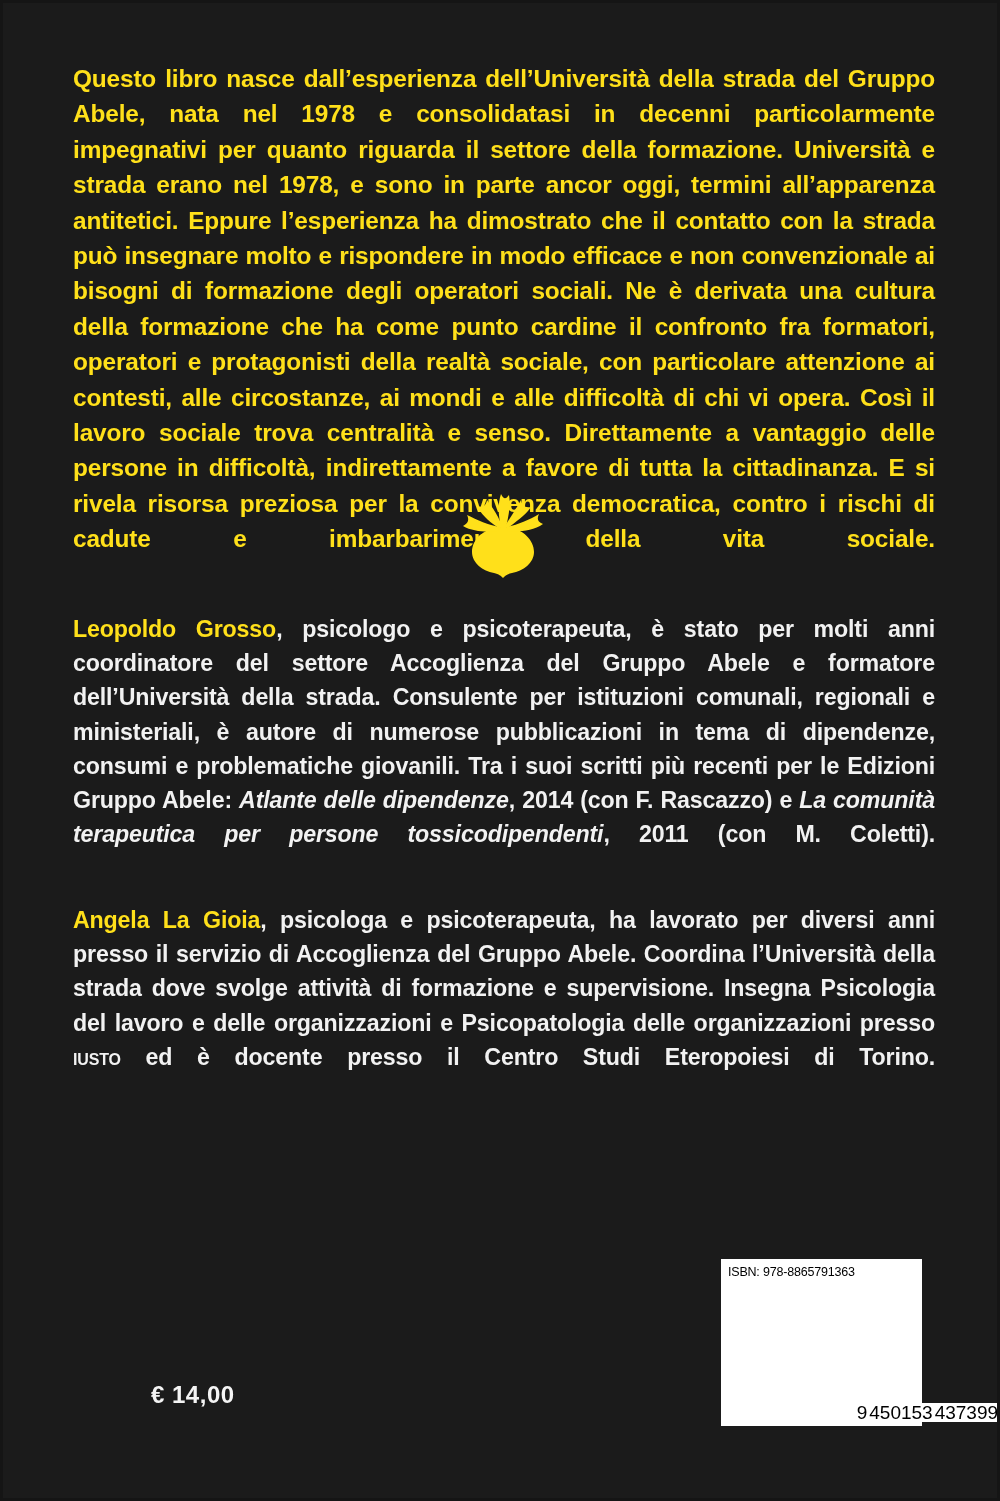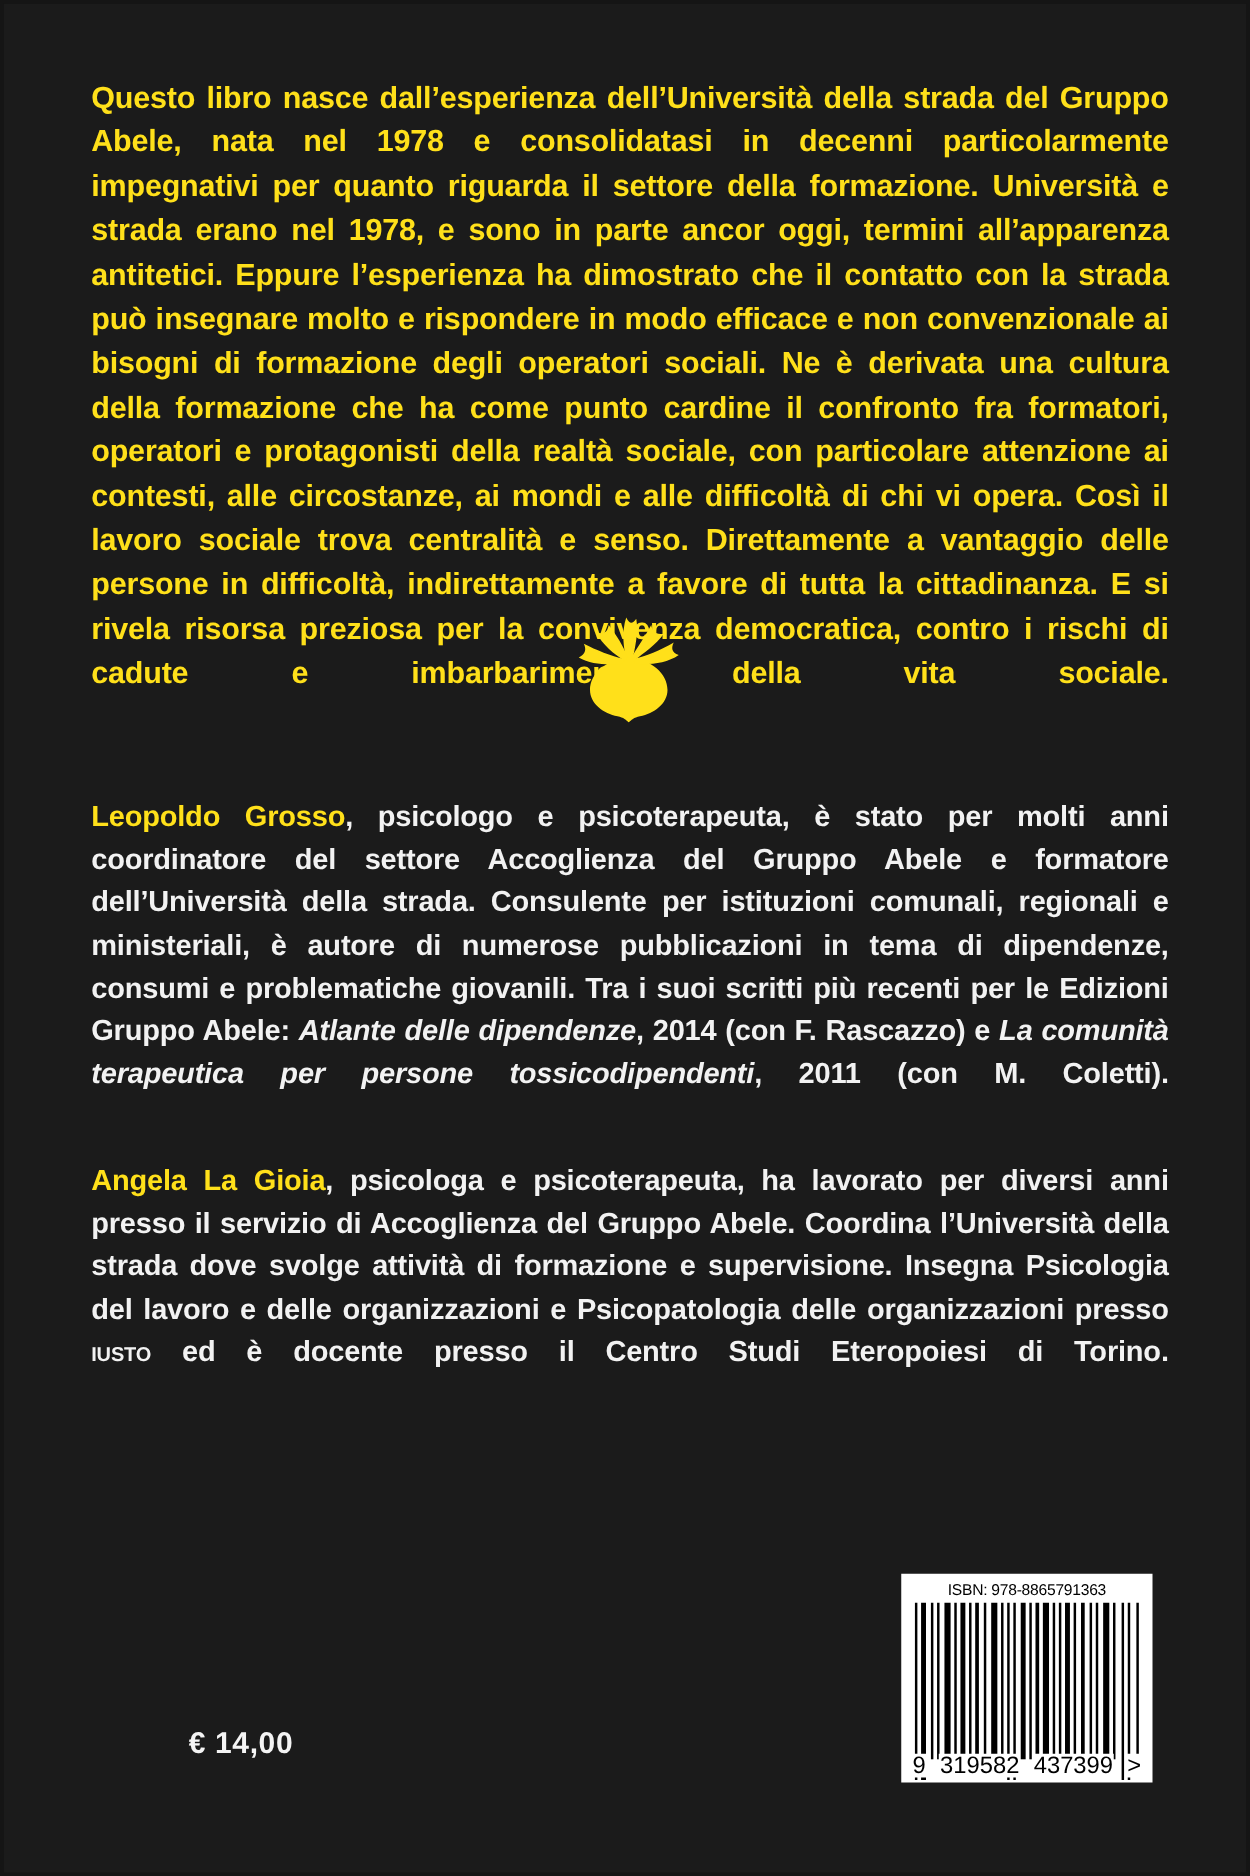--- a/index.html
+++ b/index.html
@@ -55,21 +55,20 @@
     position: absolute;
     left: 70px;
     width: 862px;
     color: #f2f2f2;
     font-size: 23.2px;
     line-height: 34.2px;
     font-weight: 700;
     text-align: justify;
     text-justify: inter-word;
     letter-spacing: -0.15px;
-    margin-top: 24px;
   }
   .bio::after {
     content: "";
     display: inline-block;
     width: 100%;
   }
   .bio-1 { top: 609px; }
   .bio-2 { top: 900px; }
   .author-name { color: #ffe01a; font-weight: 700; }
   .bt { font-style: italic; font-weight: 700; }
@@ -93,21 +92,20 @@
   .barcode {
     position: absolute;
     left: 718px;
     top: 1256px;
     width: 201px;
     height: 167px;
     background: #ffffff;
     box-sizing: border-box;
     padding: 6px 7px 4px 7px;
     display: flex;
-    flex-direction: column;
   }
   .barcode-isbn {
     text-align: center;
     font-family: "Liberation Sans", sans-serif;
     font-size: 12.5px;
     color: #000;
     letter-spacing: -0.2px;
     line-height: 14px;
     white-space: nowrap;
   }
@@ -217,19 +215,19 @@
           <rect x="157" y="0" width="5" height="106"></rect>
           <rect x="165" y="0" width="2" height="106"></rect>
           <rect x="172" y="0" width="2" height="120"></rect>
           <rect x="177" y="0" width="2" height="120"></rect>
           <rect x="184" y="0" width="2" height="106"></rect>
         </g>
       </svg>
     </div>
     <div class="barcode-digits">
       <span>9</span>
-      <span>319582</span>
+      <span>450153</span>
       <span>437399</span>
       <span>&gt;</span>
     </div>
   </div>
 
 </div>
 
 </body></html>

